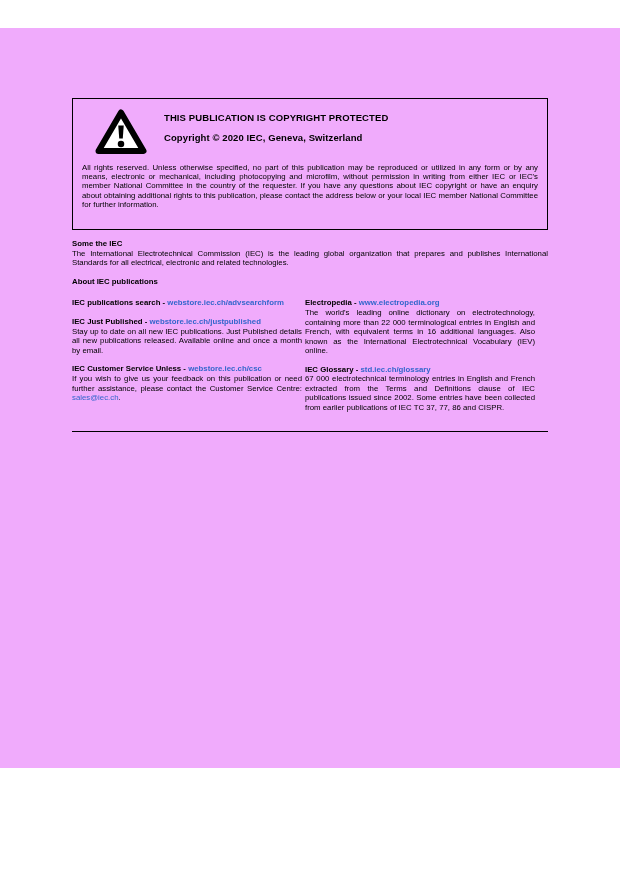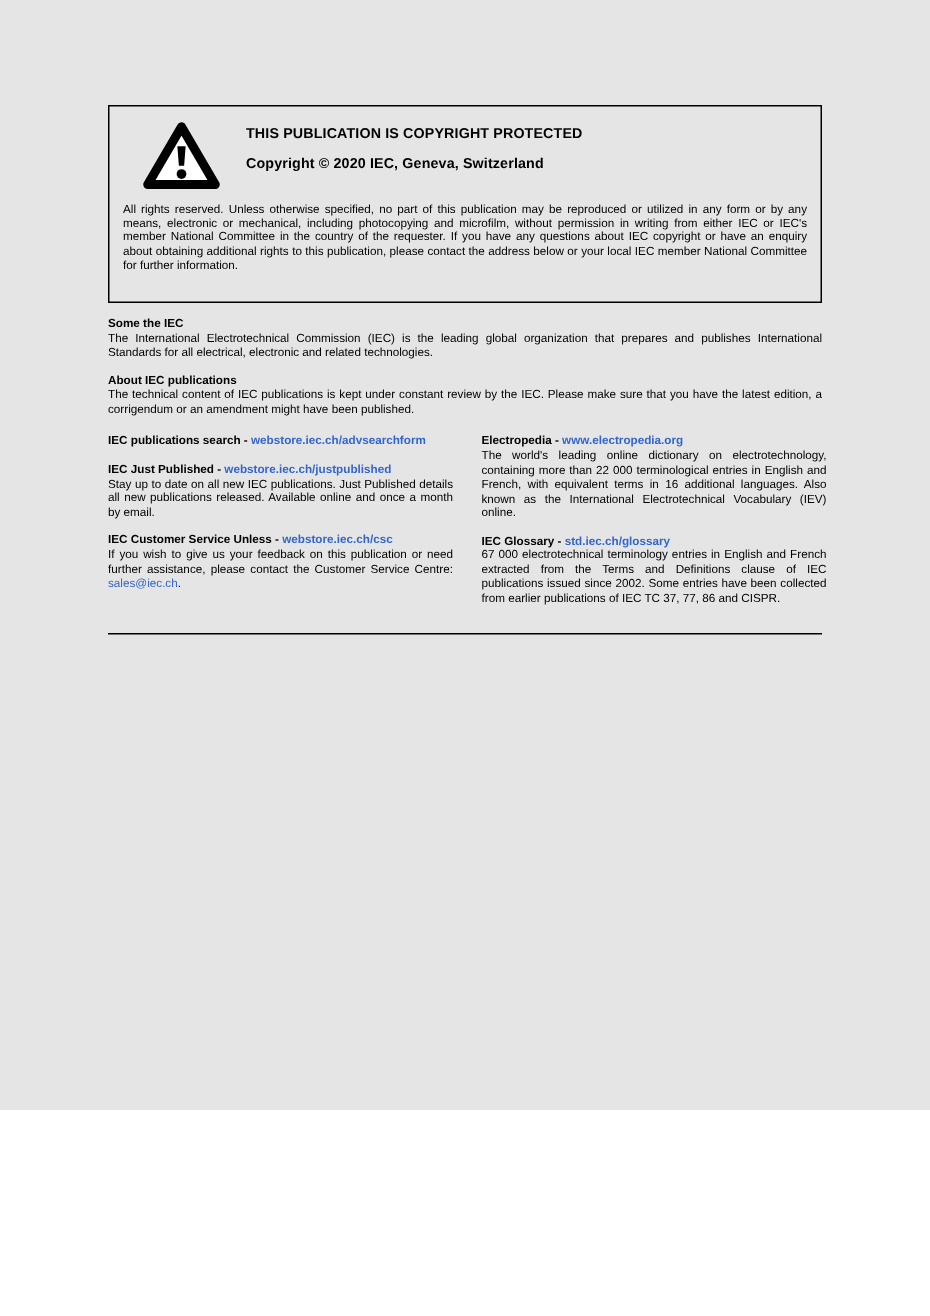--- a/index.html
+++ b/index.html
@@ -2,21 +2,21 @@
 <html style="--link: #3366CC;"><head>
 <meta charset="utf-8">
 <style>
   * { margin:0; padding:0; box-sizing:border-box; }
   html,body { background:#ffffff; }
   body {
     width:620px; height:877px;
     font-family:"Liberation Sans", sans-serif;
     color:#000;
   }
-  .page { position:relative; width:620px; height:740px; background:#e5e5e5; overflow:hidden; }
+  .page { position:relative; width:620px; height:740px; background:#f0abfc; overflow:hidden;margin-top:28px; }
   .content { position:absolute; left:72px; top:0; width:476px; }
 
   
   .copyright-box { margin-top:70px; border:1px solid #000; padding:9px 9px 11px 9px; }
   .box-header { display:flex; align-items:flex-start; }
   .warn-icon { width:52px; height:48px; flex:0 0 auto; margin-left:13px; }
   .box-titles { padding-top:4px; margin-left:17px; }
   .box-title { font-size:9.5px; font-weight:bold; letter-spacing:.1px; }
   .box-title + .box-title { margin-top:9px; }
   .small { font-size:7.8px; line-height:1.18; text-align:justify; }
@@ -26,21 +26,21 @@
   .addr div { white-space:nowrap; }
 
   a.link { color:var(--link,#3366CC); text-decoration:none; cursor:pointer; }
 
   
   .sec { margin-top:9px; }
   .sec-heading { font-size:7.8px; font-weight:bold; line-height:1.25; }
   .sec-body { font-size:7.8px; line-height:1.22; text-align:justify; }
 
   
-  .cols { display:flex; gap:19px; margin-top:12px; }
+  .cols { display:flex; gap:3px; margin-top:12px; }
   .col { width:230px; flex:0 0 auto; }
   .col-item { margin-bottom:9px; }
   .col-heading { font-size:7.8px; font-weight:bold; line-height:1.25; }
   .col-body { font-size:7.8px; line-height:1.22; text-align:justify; }
 
   .bottom-rule { border:none; border-top:1px solid #000; margin-top:10px; height:0; }
 </style>
 </head>
 <body>
 
@@ -66,21 +66,20 @@
       </div>
     </div>
 
     <div class="sec">
       <div class="sec-heading">Some the IEC</div>
       <p class="sec-body">The International Electrotechnical Commission (IEC) is the leading global organization that prepares and publishes International Standards for all electrical, electronic and related technologies.</p>
     </div>
 
     <div class="sec">
       <div class="sec-heading">About IEC publications</div>
-      <p class="sec-body">The technical content of IEC publications is kept under constant review by the IEC. Please make sure that you have the latest edition, a corrigendum or an amendment might have been published.</p>
     </div>
 
     <div class="cols">
       <div class="col">
 
         <div class="col-item">
           <div class="col-heading"><span>IEC publications search - </span><a class="link">webstore.iec.ch/advsearchform</a></div>
         </div>
 
         <div class="col-item">

